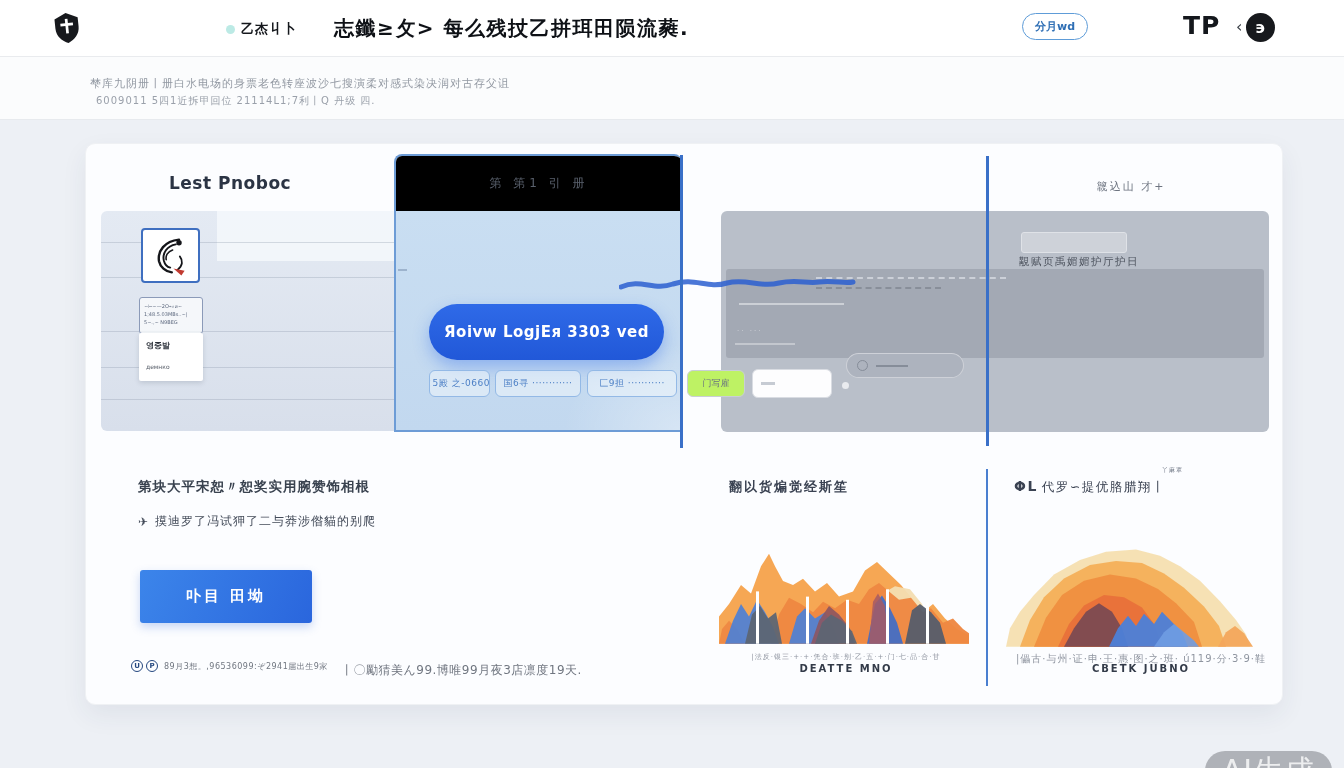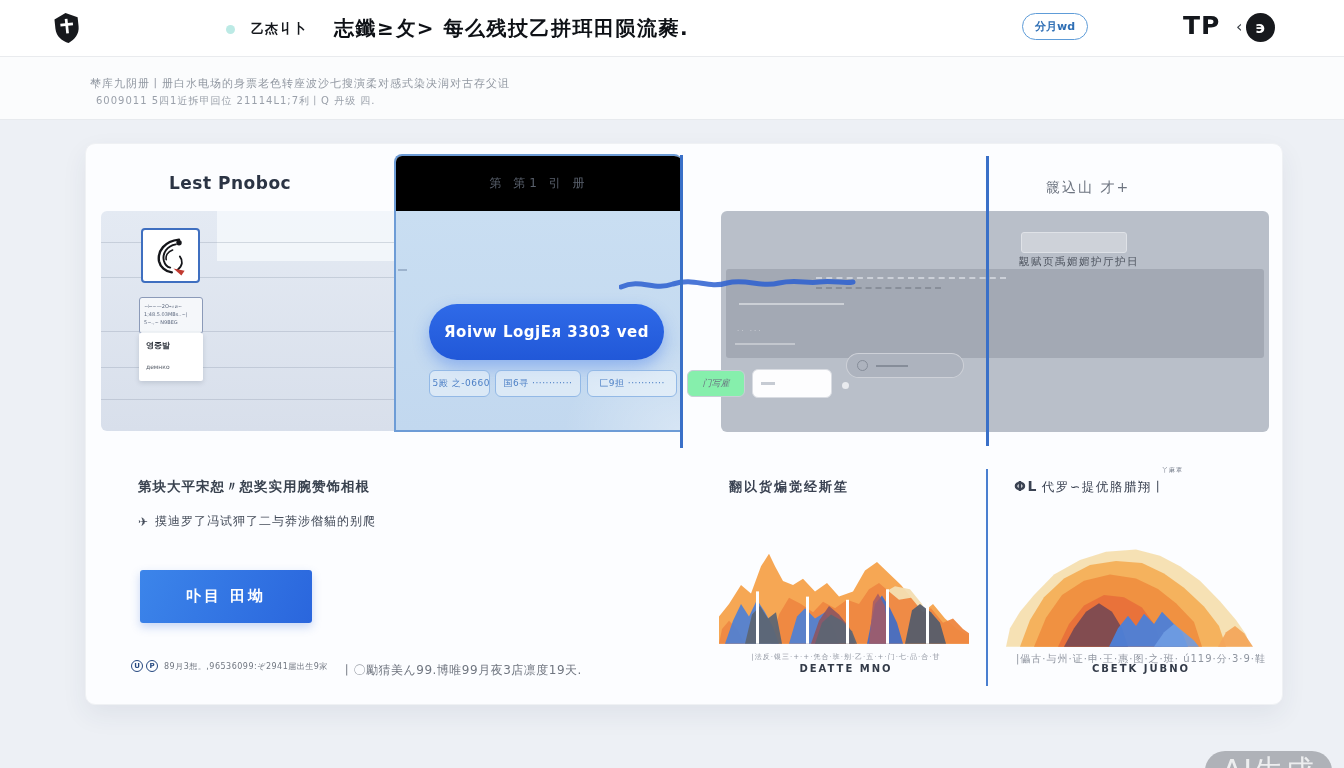--- a/index.html
+++ b/index.html
@@ -3,21 +3,21 @@
 <meta charset="utf-8">
 <style>
   * { margin:0; padding:0; box-sizing:border-box; }
   html,body { width:1344px; height:768px; overflow:hidden; }
   body { font-family:"DejaVu Sans","Liberation Sans",sans-serif; background:#edf0f5; }
   .page { position:relative; width:1344px; height:768px; }
 
   
   .header { position:absolute; left:0; top:0; width:1344px; height:57px; background:#ffffff; border-bottom:1px solid #e9ebee; z-index:10; }
   .logo { position:absolute; left:52px; top:12px; width:30px; height:32px; }
-  .nav-small { position:absolute; left:226px; top:20px; display:flex; align-items:center; gap:16px; }
+  .nav-small { position:absolute; left:226px; top:20px; display:flex; align-items:center; gap:6px; }
   .teal-dot { width:9px; height:9px; border-radius:50%; background:#8fdcd4; opacity:.6; }
   .nav-small-label { font-size:13px; font-weight:700; color:#15181d; letter-spacing:1px; }
   .page-title { position:absolute; left:334px; top:15px; font-size:20px; font-weight:700; color:#0e1116; letter-spacing:1.5px; white-space:nowrap; }
   .pill-btn { position:absolute; left:1022px; top:13px; width:66px; height:27px; border:1.6px solid #5e9cd8; border-radius:15px; background:#fff; color:#2f6fb5; font-size:11px; font-weight:600; display:flex; align-items:center; justify-content:center; cursor:pointer; }
   .tp { position:absolute; left:1183px; top:11px; font-size:25px; font-weight:800; color:#14171c; letter-spacing:1px; }
   .avatar-prefix { position:absolute; left:1236px; top:17px; font-size:16px; color:#3a3f46; }
   .avatar { position:absolute; left:1246px; top:13px; width:29px; height:29px; border-radius:50%; background:#17191d; color:#fff; font-size:16px; font-weight:700; display:flex; align-items:center; justify-content:center; cursor:pointer; }
 
   
   .subband { position:absolute; left:0; top:57px; width:1344px; height:63px; background:#fbfcfd; border-bottom:1px solid #e7eaee; z-index:9; }
@@ -42,21 +42,21 @@
   
   .mid-panel { position:absolute; left:308px; top:10px; width:288px; height:278px; border:2px solid #6d9cd6; border-right:none; border-radius:8px 8px 0 0; overflow:hidden; }
   .mid-head { height:55px; background:#000000; display:flex; align-items:center; justify-content:center; font-size:12px; color:#59606c; letter-spacing:4px; }
   .mid-body { height:221px; background:linear-gradient(180deg,#c9def2,#c2d8ef); position:relative; }
   .mid-body::after { content:""; position:absolute; right:0; bottom:0; width:120px; height:90px; background:radial-gradient(ellipse at 100% 100%, rgba(255,255,255,.35), rgba(255,255,255,0) 70%); }
   .edge-dash { position:absolute; width:9px; height:2px; background:#9db3cd; }
 
   .primary-btn { position:absolute; left:343px; top:160px; width:235px; height:56px; border-radius:28px; background:linear-gradient(180deg,#2f6ae8,#2158d8); box-shadow:0 7px 16px rgba(37,99,235,.35); color:#fff; font-size:15px; font-weight:700; letter-spacing:.5px; display:flex; align-items:center; justify-content:center; cursor:pointer; z-index:4; white-space:nowrap; }
 
   .chip { position:absolute; top:226px; height:27px; border:1.5px solid #93b9e6; border-radius:6px; background:rgba(238,245,252,.55); color:#4d80c6; font-size:9px; letter-spacing:.5px; display:flex; align-items:center; justify-content:center; cursor:pointer; z-index:4; white-space:nowrap; overflow:hidden; }
-  .chip4 { position:absolute; left:601px; top:226px; width:58px; height:27px; background:#86efac; border:1.5px solid #c9ced6; border-radius:6px; color:#6a7280; font-size:9px; display:flex; align-items:center; justify-content:center; cursor:pointer; z-index:4;font-style:italic; }
+  .chip4 { position:absolute; left:601px; top:226px; width:58px; height:27px; background:#bef264; border:1.5px solid #c9ced6; border-radius:6px; color:#6a7280; font-size:9px; display:flex; align-items:center; justify-content:center; cursor:pointer; z-index:4; }
   .mini-input { position:absolute; left:666px; top:225px; width:80px; height:29px; background:#fdfdfe; border:1px solid #d9dce2; border-radius:6px; z-index:4; }
   .mini-input::after { content:""; position:absolute; left:8px; top:12px; width:14px; height:3px; background:#c6cbd3; }
 
   
   .overlay { position:absolute; left:635px; top:67px; width:548px; height:221px; background:#b9bfc9; border-radius:6px; z-index:1; }
   .ov-dark { position:absolute; left:5px; top:58px; width:538px; height:89px; background:#a3a9b4; border-radius:3px; }
   .ov-dash1 { position:absolute; left:95px; top:66px; width:190px; border-top:2px dashed rgba(238,241,245,.55); }
   .ov-dash2 { position:absolute; left:95px; top:76px; width:125px; border-top:2px dashed rgba(95,102,112,.4); }
   .ov-lightline { position:absolute; left:18px; top:92px; width:105px; height:2px; background:rgba(255,255,255,.45); }
   .ov-mark1 { position:absolute; left:16px; top:116px; font-size:7px; color:rgba(255,255,255,.55); letter-spacing:2px; }
@@ -68,21 +68,21 @@
   .ov-input { position:absolute; left:300px; top:21px; width:106px; height:21px; background:#ced2d9; border:1px solid #dfe2e7; border-radius:3px; cursor:text; }
   .ov-caption { position:absolute; left:298px; top:44px; font-size:10.5px; color:#4b515c; letter-spacing:1.5px; white-space:nowrap; }
 
   .squiggle { position:absolute; left:533px; top:131px; width:262px; height:18px; z-index:3; }
 
   .vline { position:absolute; width:2.5px; background:#3a70c8; z-index:5; }
   .vline-mid { left:594px; top:11px; height:293px; }
   .vline-right { left:900px; top:12px; height:290px; }
   .vline-bottom { left:900px; top:325px; height:217px; width:1.5px; background:#4a7fd0; }
 
-  .right-head { position:absolute; left:960px; top:35px; width:170px; font-size:14px; color:#6d7480; letter-spacing:2px; z-index:4; white-space:nowrap; }
+  .right-head { position:absolute; left:960px; top:35px; width:170px; text-align:center; font-size:11px; color:#6d7480; letter-spacing:2px; z-index:4; white-space:nowrap; }
 
   
   .bl-heading { position:absolute; left:52px; top:334px; font-size:13.5px; font-weight:700; color:#39424f; letter-spacing:1px; white-space:nowrap; }
   .bl-subline { position:absolute; left:52px; top:369px; font-size:12px; color:#434b59; letter-spacing:1px; display:flex; gap:6px; align-items:center; white-space:nowrap; }
   .cta-btn { position:absolute; left:54px; top:426px; width:172px; height:53px; border-radius:3px; background:linear-gradient(115deg,#3c85ea,#2a66dd); color:#fff; font-size:15px; font-weight:700; letter-spacing:3px; display:flex; align-items:center; justify-content:center; cursor:pointer; box-shadow:0 4px 10px rgba(44,98,210,.25); }
   .bl-paragraph { position:absolute; left:263px; top:417px; width:190px; font-size:7.5px; line-height:14px; color:#8f95a0; letter-spacing:1px; white-space:pre-line; }
   .bl-foot { position:absolute; left:45px; top:516px; display:flex; align-items:center; gap:6px; white-space:nowrap; }
   .foot-circ { width:12px; height:12px; border-radius:50%; border:1.5px solid #24477f; color:#24477f; font-size:7px; font-weight:700; display:flex; align-items:center; justify-content:center; }
   .foot-circ + .foot-circ { margin-left:-3px; }
   .bl-foot-text { font-size:8px; color:#707680; letter-spacing:.5px; }

